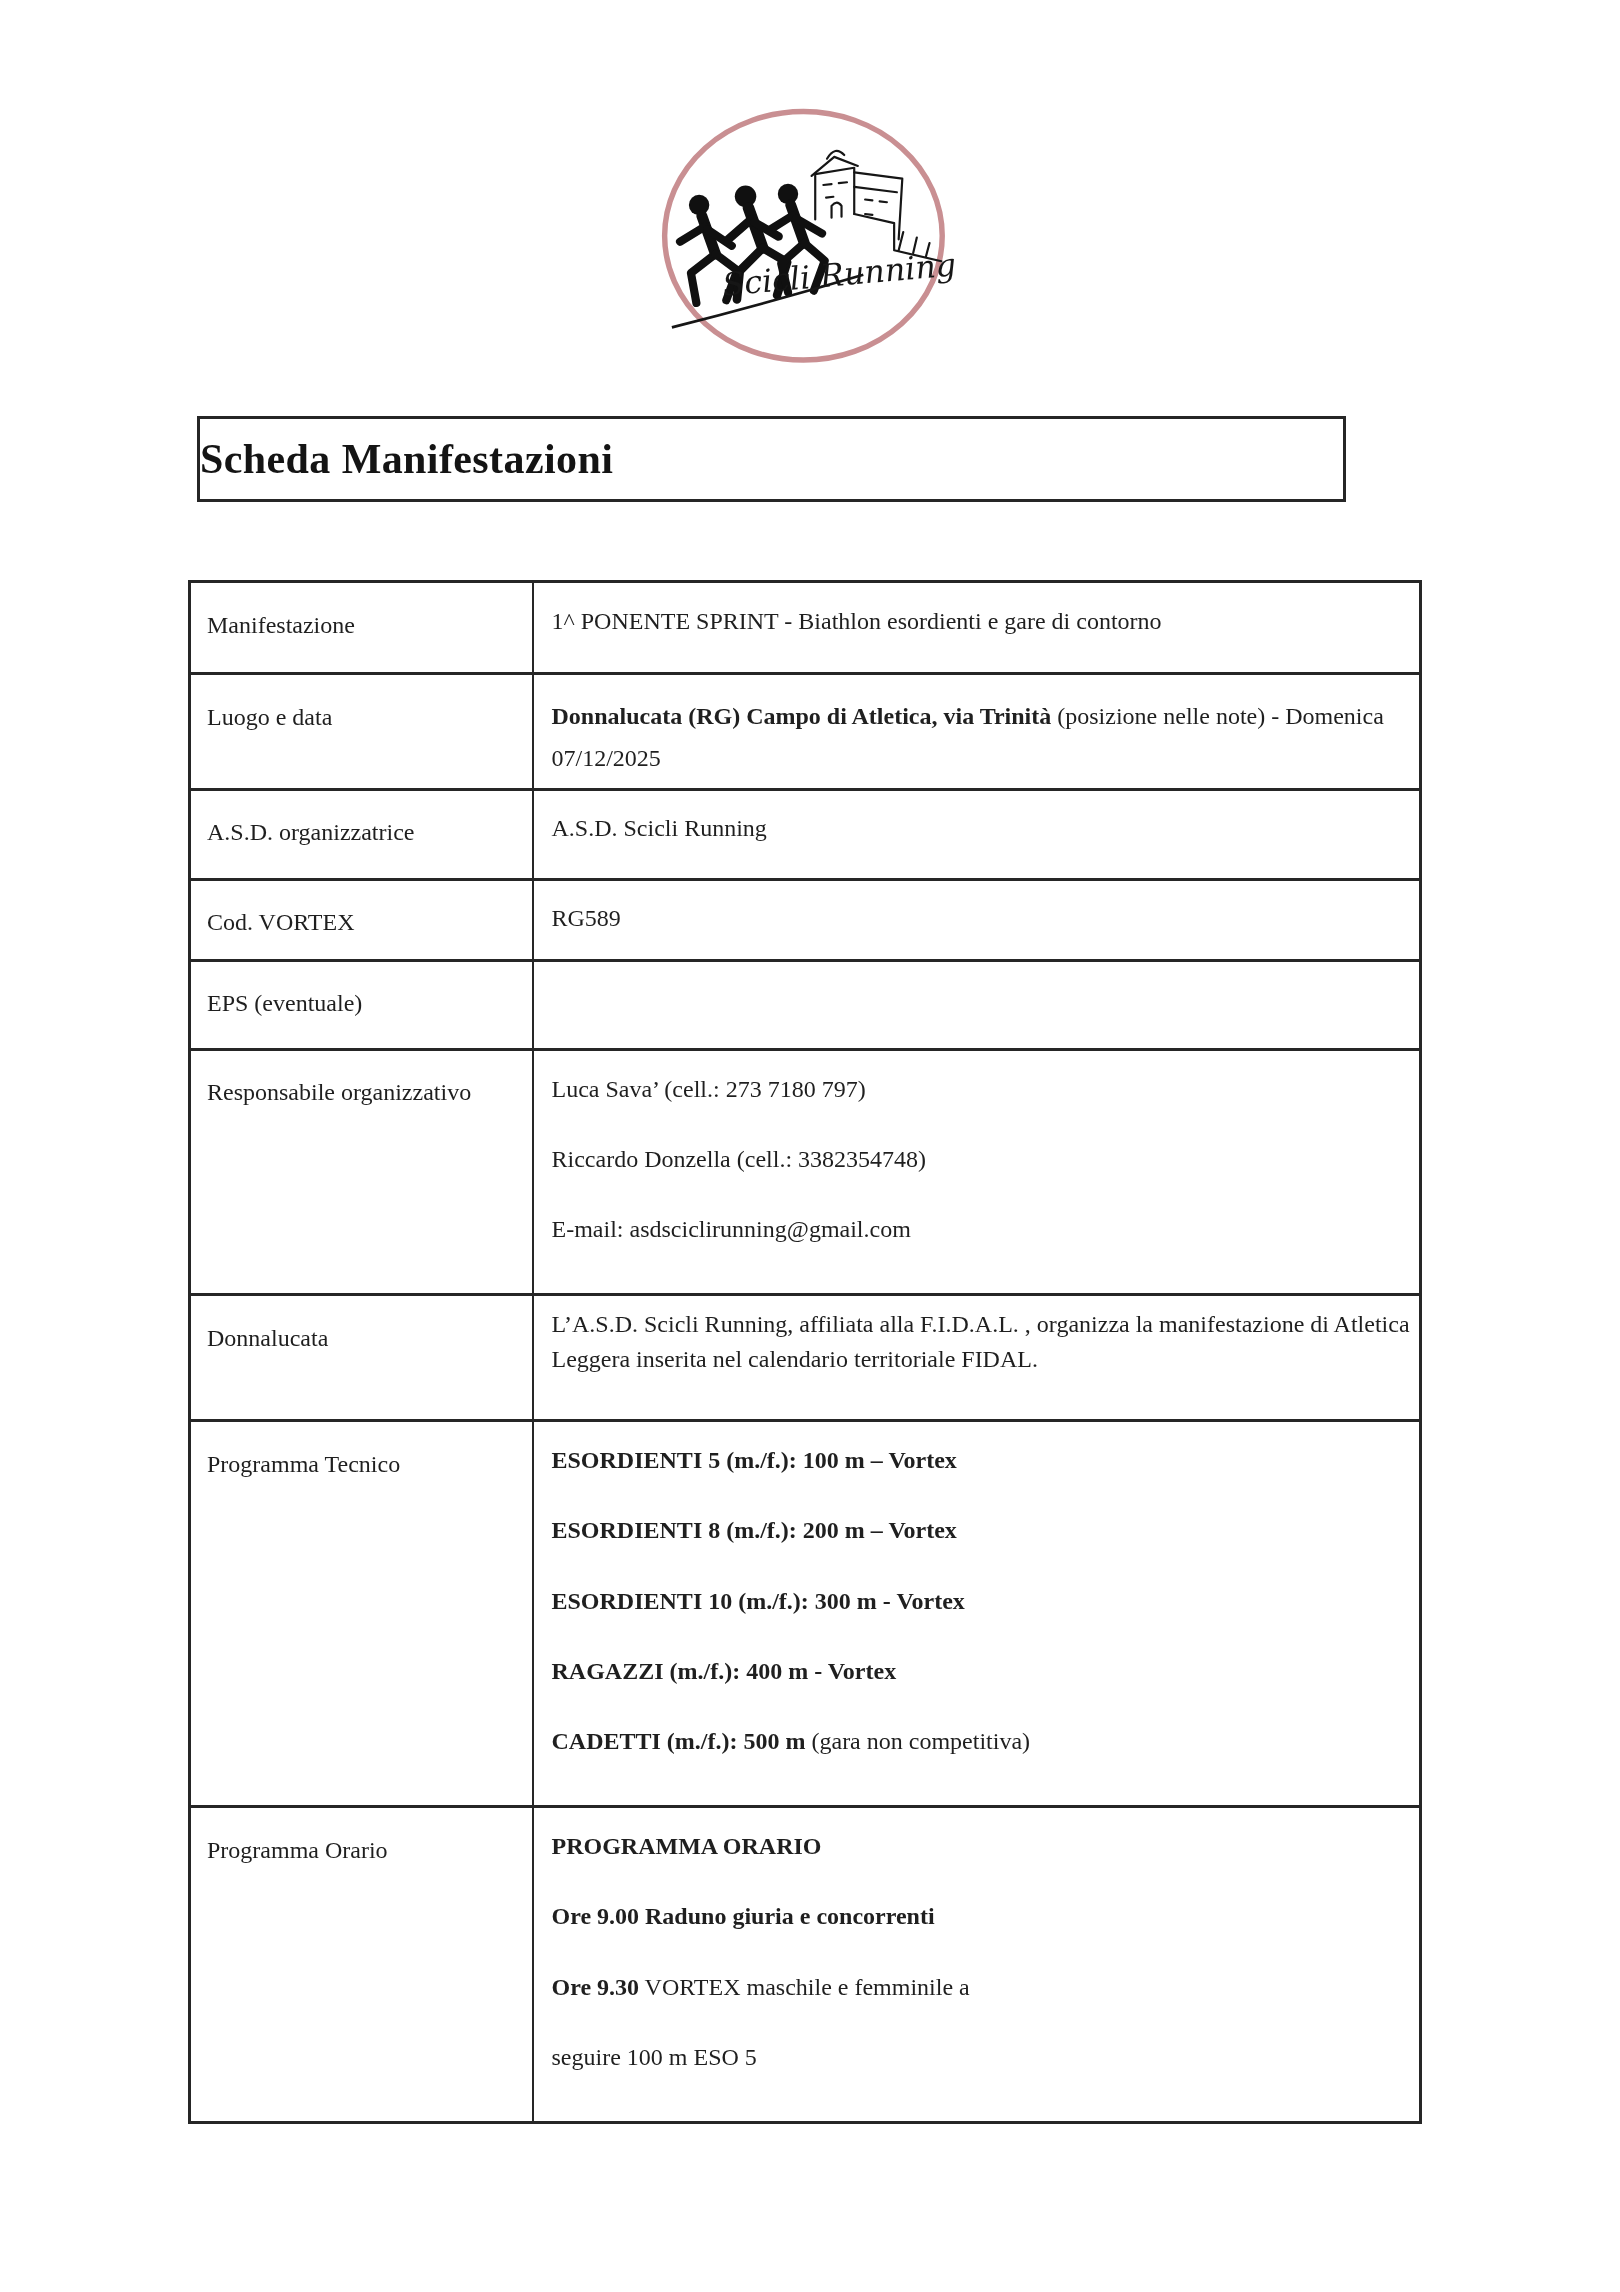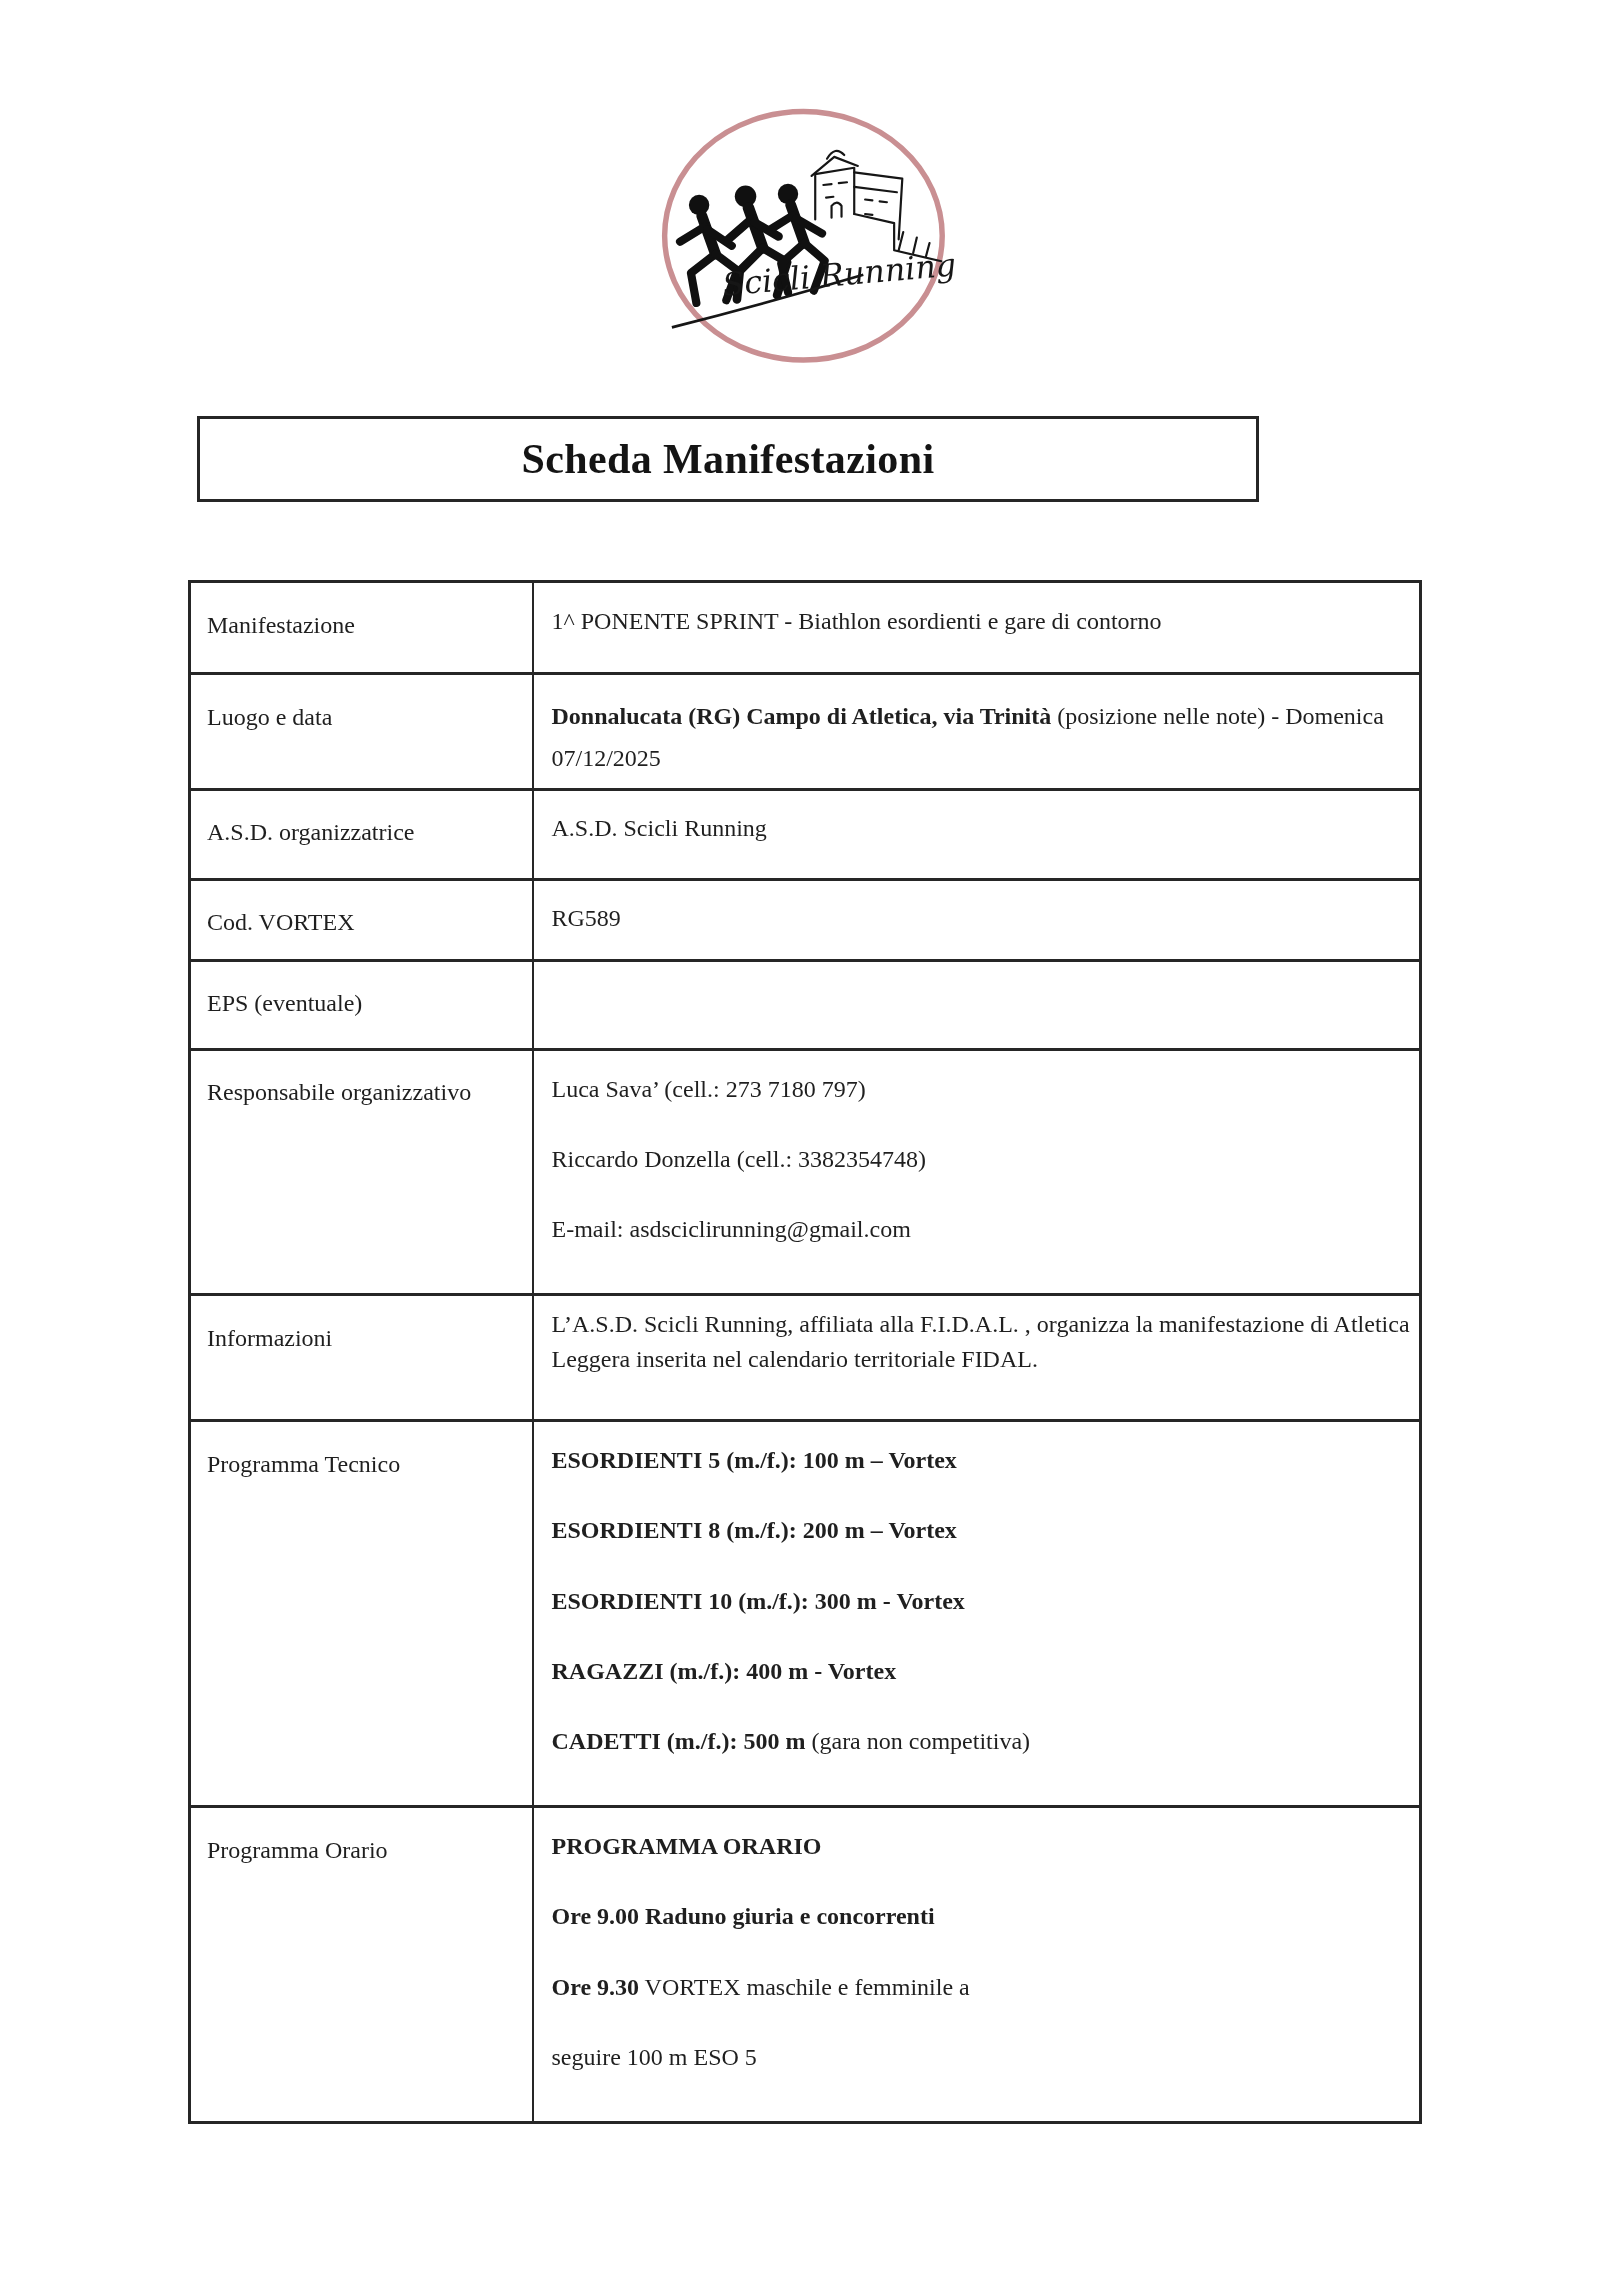--- a/index.html
+++ b/index.html
@@ -15,23 +15,23 @@
   
   .logo{position:absolute;left:622px;top:103px;width:381px;height:291px;}
   .logo svg{width:100%;height:100%;}
   .logo text{
     font-family:"DejaVu Serif","Liberation Serif",serif;
     font-style:italic;
     fill:#161616;
   }
   
   .title-box{
-    position:absolute;left:197px;top:416px;width:1062px;height:86px;
+    position:absolute;left:197px;top:416px;width:1149px;height:86px;
     border:3.6px solid #262626;box-sizing:border-box;
-    display:flex;align-items:center;justify-content:center;
+    display:flex;align-items:center;justify-content:flex-start;
   }
   .title-box h1{
     margin:0;font-size:42px;font-weight:bold;letter-spacing:0.4px;color:#141414;
   }
   
   .doc-table{
     position:absolute;left:188px;top:580px;width:1234px;
     border-collapse:collapse;table-layout:fixed;
     border:3.6px solid #262626;
   }
@@ -169,21 +169,21 @@
         </tr>
         <tr class="row-6 spaced">
           <td class="label-cell">Responsabile organizzativo</td>
           <td class="value-cell">
             <p><span>Luca Sava’ (cell.: 273 7180 797)</span></p>
             <p><span>Riccardo Donzella (cell.: 3382354748)</span></p>
             <p><span>E-mail: asdsciclirunning@gmail.com</span></p>
           </td>
         </tr>
         <tr class="row-7">
-          <td class="label-cell">Informazioni</td>
+          <td class="label-cell">Donnalucata</td>
           <td class="value-cell">
             <p><span>L’A.S.D. Scicli Running, affiliata alla F.I.D.A.L. , organizza la manifestazione di Atletica Leggera inserita nel calendario territoriale FIDAL.</span></p>
           </td>
         </tr>
         <tr class="row-8 spaced">
           <td class="label-cell">Programma Tecnico</td>
           <td class="value-cell">
             <p><b>ESORDIENTI 5 (m./f.): 100 m – Vortex</b></p>
             <p><b>ESORDIENTI 8 (m./f.): 200 m – Vortex</b></p>
             <p><b>ESORDIENTI 10 (m./f.): 300 m - Vortex</b></p>

